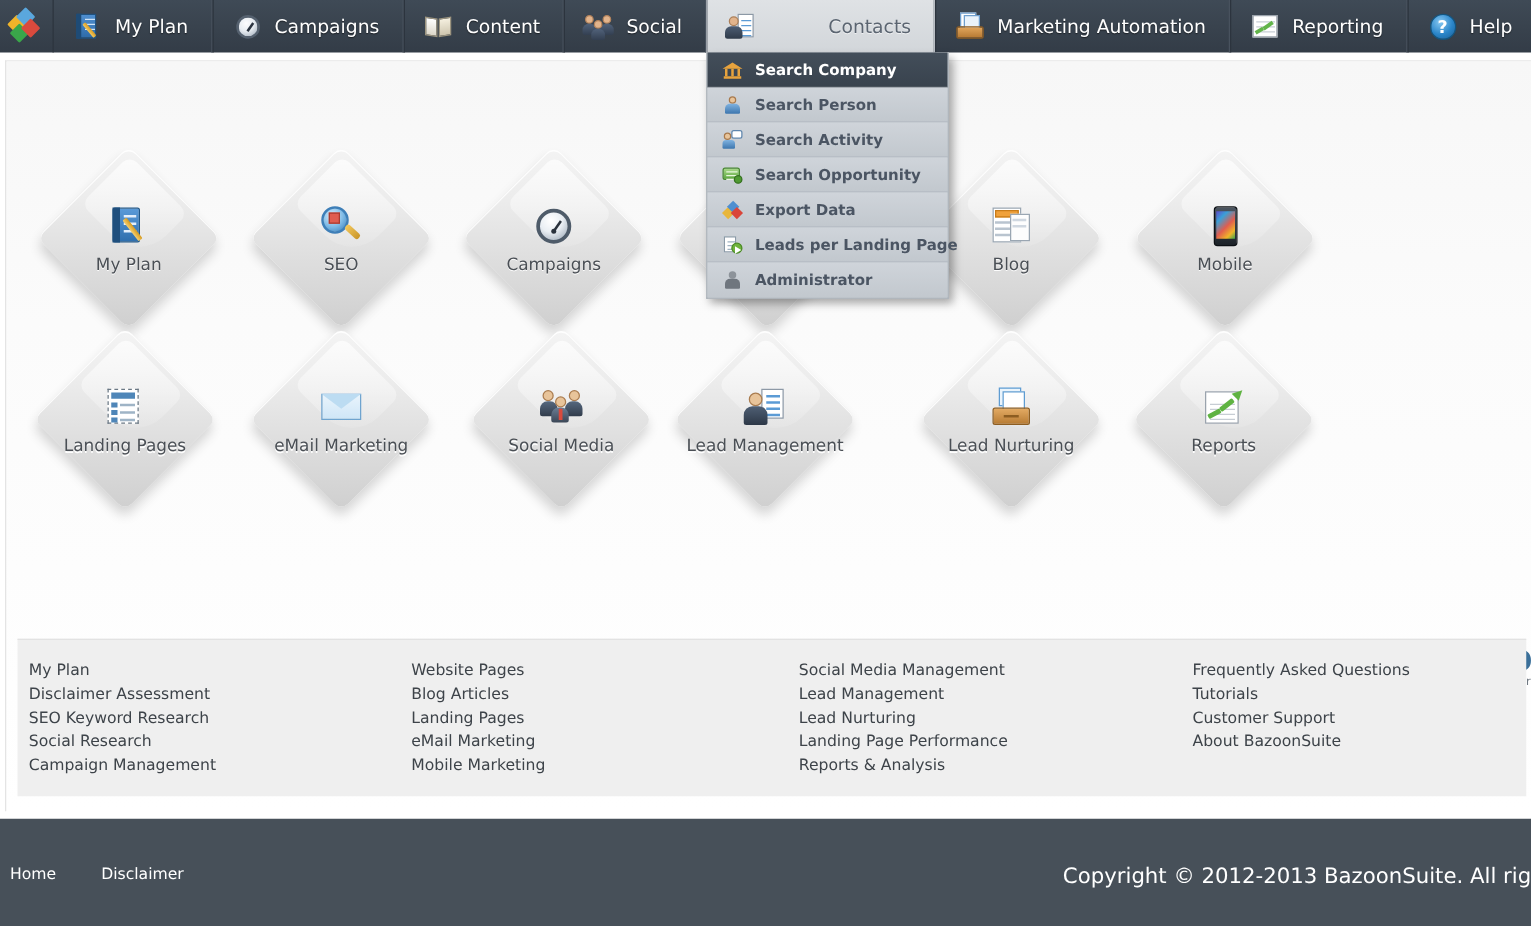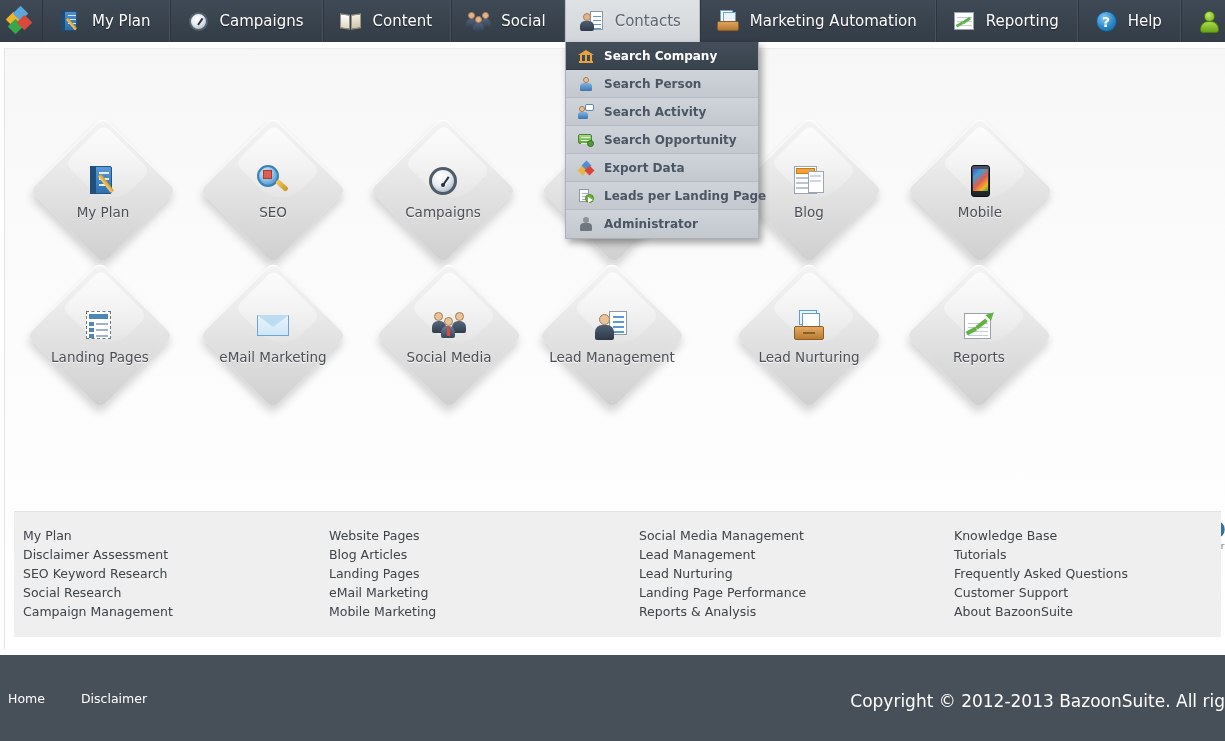--- a/index.html
+++ b/index.html
@@ -40,21 +40,21 @@
     border-left: 1px solid #2d3views; border-left: 1px solid #2c343e;
     border-right: 1px solid #48525e;
     position: relative; cursor: pointer; height: 42px;
   }
   .navitem .nlabel { text-shadow: 0 1px 1px rgba(0,0,0,.55); }
   .navitem.active {
     background: linear-gradient(180deg, #dfe2e5 0%, #d2d6da 100%);
     border-left: 1px solid #b9bec4;
     border-right: 1px solid #b9bec4;
   }
-  .navitem.active .nlabel { color: #5b6571; text-shadow: 0 1px 0 rgba(255,255,255,.6); }
+  .navitem.active .nlabel { color: #5b6571; text-shadow: 0 1px 0 rgba(255,255,255,.6); margin-left: 48px; }
 
   
   .nico { width: 26px; height: 26px; position: relative; flex: 0 0 26px; }
 
   
   .ico-notebook .pg { position:absolute; left:4px; top:3px; width:16px; height:20px;
      background:linear-gradient(180deg,#4f8fd0,#2f6ca8); border:1px solid #20527f; border-radius:1px; }
   .ico-notebook .rings { position:absolute; left:4px; top:3px; width:4px; height:20px;
      background:#1e4b76; }
   .ico-notebook .ln { position:absolute; left:11px; width:8px; height:1px; background:#cfe4f7; }
@@ -714,23 +714,22 @@
 
         <div class="linkcol c3">
           <a class="flink">Social Media Management</a>
           <a class="flink">Lead Management</a>
           <a class="flink">Lead Nurturing</a>
           <a class="flink">Landing Page Performance</a>
           <a class="flink">Reports &amp; Analysis</a>
         </div>
 
         <div class="linkcol c4">
-          <a class="flink">Knowledge Base</a>
+          <a class="flink">Frequently Asked Questions</a>
           <a class="flink">Tutorials</a>
-          <a class="flink">Frequently Asked Questions</a>
           <a class="flink">Customer Support</a>
           <a class="flink">About BazoonSuite</a>
         </div>
       </div>
 
     </div>
   </div>
 
   <div class="bottombar">
     <div class="bb-left">

